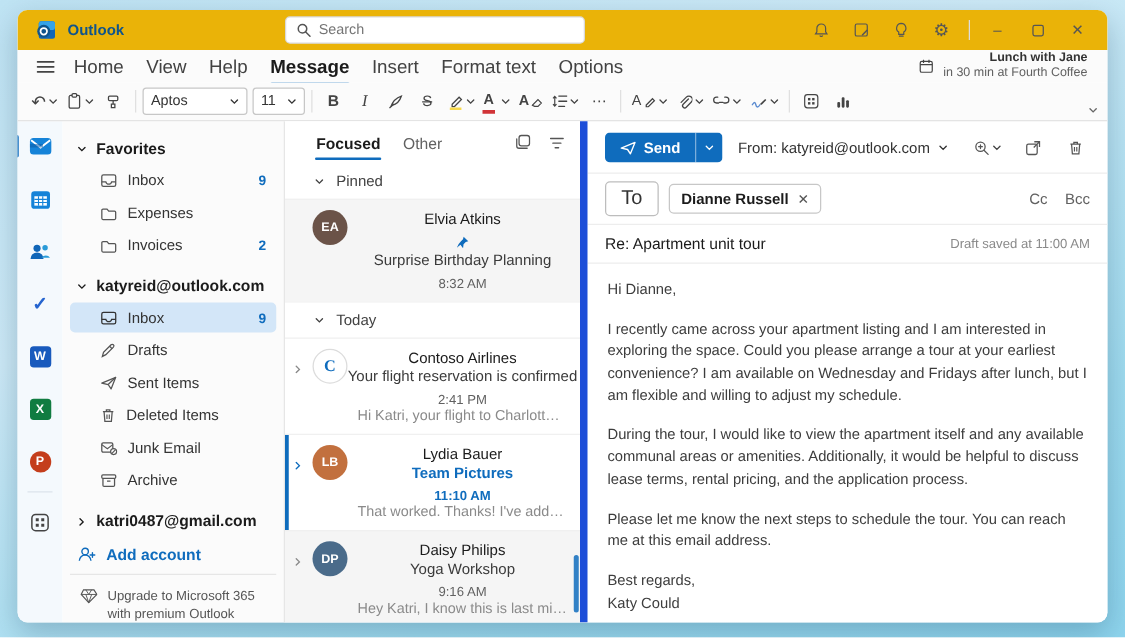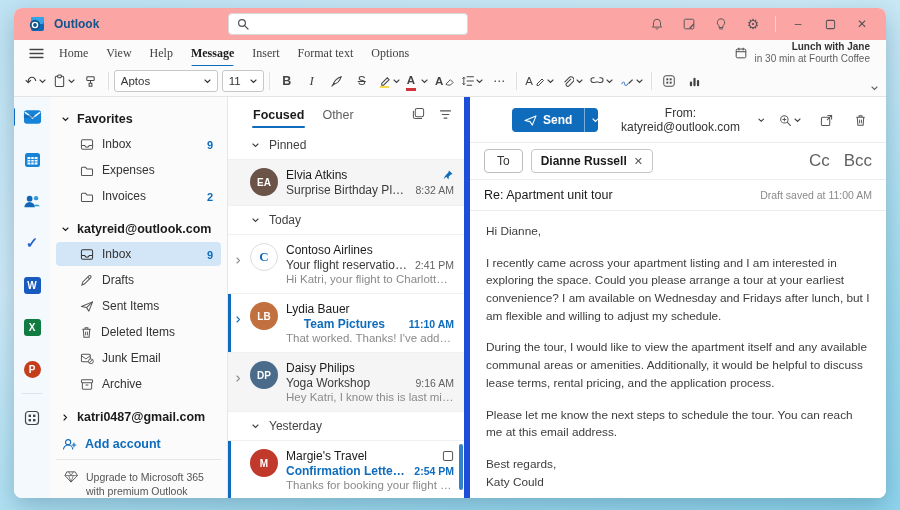--- a/index.html
+++ b/index.html
@@ -5,42 +5,42 @@
   * { margin:0; padding:0; box-sizing:border-box; }
   html,body { width:900px; height:510px; overflow:hidden;
     font-family:"Liberation Sans", sans-serif; }
   .bg { position:relative; width:900px; height:510px;
     background:linear-gradient(160deg,#bfe4f4 0%,#cdeaf7 35%,#9fdcf0 75%,#8ed5ee 100%); }
   .window { position:absolute; left:14px; top:8px; width:872px; height:490px;
     background:#fff; border-radius:8px; overflow:hidden;
     box-shadow:0 8px 24px rgba(0,40,70,.25); display:flex; flex-direction:column; }
 
   
-  .titlebar { height:32px; background:#fca5a5; display:flex; align-items:center;
+  .titlebar { height:32px; background:#eab308; display:flex; align-items:center;
     flex:0 0 auto; position:relative; }
   .tb-left { display:flex; align-items:center; gap:8px; padding-left:14px; width:200px; }
   .app-name { font-size:12px; font-weight:700; color:#0f548c; }
   .search-box { position:absolute; left:214px; top:5px; width:240px; height:22px;
     background:#fff; border:1px solid #d9d9d9; border-radius:4px;
     display:flex; align-items:center; gap:6px; padding:0 8px; }
   .search-box input { border:none; outline:none; font-size:11.5px; width:180px;
     font-family:"Liberation Sans", sans-serif; color:#444; background:transparent; }
   .tb-right { margin-left:auto; display:flex; align-items:center; gap:4px; padding-right:10px; }
   .tb-btn { width:28px; height:24px; display:flex; align-items:center; justify-content:center;
     border:none; background:transparent; color:#555; font-size:12px; cursor:pointer; border-radius:3px; }
   .tb-sep { width:1px; height:16px; background:#dcdcdc; margin:0 4px; }
 
   
   .menubar { height:26px; display:flex; align-items:center; background:#fbfbfb;
     padding:0 10px 0 8px; flex:0 0 auto; }
   .hamburger { width:28px; height:22px; border:none; background:transparent;
     display:flex; align-items:center; justify-content:center; cursor:pointer; }
-  .menu-item { border:none; background:transparent; font-size:12px; color:#424242;
+  .menu-item { border:none; background:transparent; font-size:15px; color:#424242;
     padding:4px 9px; cursor:pointer; position:relative;
-    font-family:Liberation Serif, serif; }
+    font-family:Liberation Sans, sans-serif; }
   .menu-item.active { font-weight:700; color:#1b1b1b; }
   .menu-item.active::after { content:""; position:absolute; left:9px; right:9px; bottom:-3px;
     height:2.5px; background:#0f6cbd; border-radius:2px; }
   .reminder { margin-left:auto; display:flex; align-items:center; gap:7px; padding-right:6px; }
   .reminder-txt { font-size:10px; line-height:1.25; color:#333;text-align:right; }
   .reminder-txt .r1 { font-weight:600; }
   .reminder-txt .r2 { color:#616161; }
 
   
   .toolbar { height:31px; display:flex; align-items:center; gap:1px; padding:0 8px;
@@ -81,21 +81,21 @@
     display:flex; flex-direction:column; font-size:12px; color:#333; flex:0 0 auto; }
   .f-header { display:flex; align-items:center; gap:8px; font-weight:700; font-size:12.5px;
     color:#1b1b1b; padding:5px 6px; border:none; background:transparent; cursor:pointer; width:100%;
     font-family:"Liberation Sans", sans-serif; }
   .f-item { display:flex; align-items:flex-end; gap:8px; padding:5px 8px 5px 24px; border-radius:4px;
     border:none; background:transparent; cursor:pointer; width:100%; font-size:12px; color:#333;
     font-family:"Liberation Sans", sans-serif; text-align:left; margin:1px 0; }
   .f-item .lbl { flex:1 1 auto; text-align:left; }
   .f-item .cnt { color:#0f6cbd; font-size:11px; font-weight:600; }
   .f-item.selected { background:#d3e6f8; }
-  .add-account { display:flex; align-items:center; gap:8px; color:#0f6cbd; font-weight:700;
+  .add-account { display:flex; align-items:flex-start; gap:8px; color:#0f6cbd; font-weight:700;
     font-size:12.5px; padding:8px 6px; border:none; background:transparent; cursor:pointer;
     font-family:"Liberation Sans", sans-serif; }
   .upgrade { margin-top:auto; border-top:1px solid #e6e6e6; padding:10px 8px 12px 8px;
     display:flex; gap:8px; font-size:10.5px; color:#555; line-height:1.35; }
   .upgrade .txt { width:118px; }
 
   
   .maillist { width:242px; background:#fff; border-right:6px solid #1d4ed8; flex:0 0 auto;
     display:flex; flex-direction:column; overflow:hidden; position:relative; }
   .list-head { display:flex; align-items:center; padding:8px 10px 6px 24px; gap:16px; }
@@ -114,53 +114,53 @@
   .mail-item.readbg { background:#f5f5f5; }
   .mail-item.unread::before { content:""; position:absolute; left:0; top:0; bottom:0; width:3px;
     background:#0f6cbd; }
   .expand { position:absolute; left:7px; top:14px; color:#8a8a8a; }
   .expand.blue { color:#0f6cbd; }
   .avatar { width:28px; height:28px; border-radius:50%; flex:0 0 auto; color:#fff;
     font-size:10px; font-weight:700; display:flex; align-items:center; justify-content:center; }
   .avatar.logoC { background:#fff; border:1px solid #dcdcdc; color:#0f6cbd; font-size:13px;
     font-weight:700; font-family:"Liberation Serif", serif; }
   .mi-body { flex:1 1 auto; min-width:0; display:flex; flex-direction:column; gap:1px; }
-  .mi-row { display:flex; align-items:center; gap:6px; }
+  .mi-row { display:flex; align-items:center; gap:6px;flex-direction:column; }
   .mi-sender { font-size:12px; color:#1b1b1b; font-weight:400; flex:1 1 auto; white-space:nowrap;
     overflow:hidden; text-overflow:ellipsis; }
   .mi-subject { font-size:12px; color:#3b3b3b; flex:1 1 auto; white-space:nowrap; overflow:hidden;
     text-overflow:ellipsis; }
   .mi-time { font-size:10.5px; color:#616161; flex:0 0 auto; }
   .unread .mi-subject, .unread .mi-time { color:#0f6cbd; font-weight:700;text-align:center; }
   .mi-preview { font-size:11.5px; color:#8a8a8a; white-space:nowrap; overflow:hidden;
     text-overflow:ellipsis; }
   .list-scrollbar { position:absolute; right:1px; bottom:8px; width:4px; height:46px;
     background:#0f6cbd; border-radius:2px; opacity:.85; }
 
   
   .compose { flex:1 1 auto; background:#fff; display:flex; flex-direction:column; min-width:0; }
   .cp-row1 { display:flex; align-items:center; padding:9px 14px 8px 14px; gap:12px; }
-  .send-btn { display:flex; align-items:stretch; border-radius:4px; overflow:hidden; cursor:pointer;margin-left:28px; }
+  .send-btn { display:flex; align-items:stretch; border-radius:4px; overflow:hidden; cursor:pointer; }
   .send-main { background:#0f6cbd; color:#fff; border:none; font-size:12px; font-weight:600;
     display:flex; align-items:center; gap:6px; padding:5px 12px; cursor:pointer;
     font-family:"Liberation Sans", sans-serif; }
   .send-arrow { background:#0f6cbd; border:none; border-left:1px solid rgba(255,255,255,.45);
     display:flex; align-items:center; padding:0 7px; cursor:pointer; }
   .from-btn { border:none; background:transparent; font-size:12px; color:#333; display:flex;
     align-items:center; gap:7px; cursor:pointer; font-family:"Liberation Sans", sans-serif; }
   .cp-icons { margin-left:auto; display:flex; align-items:center; gap:10px; color:#555; }
   .cp-row2 { display:flex; align-items:center; padding:6px 14px; gap:8px;
     border-top:1px solid #ededed; }
-  .to-btn { border:1px solid #bdbdbd; border-radius:4px; background:#fff; font-size:12px;
+  .to-btn { border:1px solid #bdbdbd; border-radius:4px; background:#fff; font-size:16px;
     color:#333; padding:4px 12px; cursor:pointer; font-family:"Liberation Sans", sans-serif; }
   .chip { border:1px solid #c7c7c7; border-radius:4px; display:flex; align-items:center; gap:7px;
     font-size:12px; color:#1b1b1b; font-weight:600; padding:4px 9px; }
   .chip .x { color:#555; font-weight:400; cursor:pointer; font-size:11px; }
   .ccbcc { margin-left:auto; display:flex; gap:14px; }
-  .ccbcc button { border:none; background:transparent; color:#616161; font-size:17px;
+  .ccbcc button { border:none; background:transparent; color:#616161; font-size:12px;
     cursor:pointer; font-family:"Liberation Sans", sans-serif; }
   .cp-row3 { display:flex; align-items:center; padding:8px 14px; border-top:1px solid #ededed;
     border-bottom:1px solid #ededed; }
   .subject { font-size:12.5px; color:#1b1b1b; }
   .draft-status { margin-left:auto; font-size:10.5px; color:#8a8a8a; }
   .body { padding:12px 16px; font-size:11.8px; color:#3d3d3d; line-height:1.5; overflow:hidden; }
   .body p { margin-bottom:14px; }
   .body p.tight { margin-bottom:0; }
 </style>
 </head>
@@ -185,20 +185,21 @@
         <circle cx="7" cy="10" r="5.2" fill="#0f548c"></circle>
         <circle cx="7" cy="10" r="2.6" fill="none" stroke="#fff" stroke-width="1.4"></circle>
       </svg>
       <span class="app-name">Outlook</span>
     </div>
     <div class="search-box">
       <svg width="12" height="12" viewBox="0 0 12 12">
         <circle cx="5" cy="5" r="3.4" fill="none" stroke="#555" stroke-width="1.2"></circle>
         <path d="M7.6 7.6L11 11" stroke="#555" stroke-width="1.2" stroke-linecap="round"></path>
       </svg>
+      <input placeholder="Search" style="">
     </div>
     <div class="tb-right">
       <button class="tb-btn">
         <svg width="14" height="14" viewBox="0 0 16 16">
               <path d="M8 2.5a4 4 0 0 0-4 4v3.2L2.8 11.5h10.4L12 9.7V6.5a4 4 0 0 0-4-4z" fill="none" stroke="#555" stroke-width="1.1"></path>
               <path d="M6.7 13a1.4 1.4 0 0 0 2.6 0" fill="none" stroke="#555" stroke-width="1.1"></path>
             </svg>
       </button>
       <button class="tb-btn">
         <svg width="14" height="14" viewBox="0 0 16 16">
@@ -265,21 +266,21 @@
             <use href="#i-chv"></use>
           </svg>
     </button>
     <button class="tbtn">
       <svg width="13" height="13" viewBox="0 0 14 14">
             <rect x="3" y="2" width="8" height="4" rx="1" fill="none" stroke="#444" stroke-width="1.1"></rect>
             <path d="M7 6v3M5.5 9h3v3h-3z" fill="none" stroke="#444" stroke-width="1.1"></path>
           </svg>
     </button>
     <span class="tool-sep"></span>
-    <div class="sel" style="width:104px">
+    <div class="sel" style="width:84px">
       <span style="flex:1">Aptos</span>
       <svg class="chv" viewBox="0 0 7 5">
             <use href="#i-chv"></use>
           </svg>
     </div>
     <div class="sel" style="width:42px;margin-left:3px">
       <span style="flex:1">11</span>
       <svg class="chv" viewBox="0 0 7 5">
             <use href="#i-chv"></use>
           </svg>

